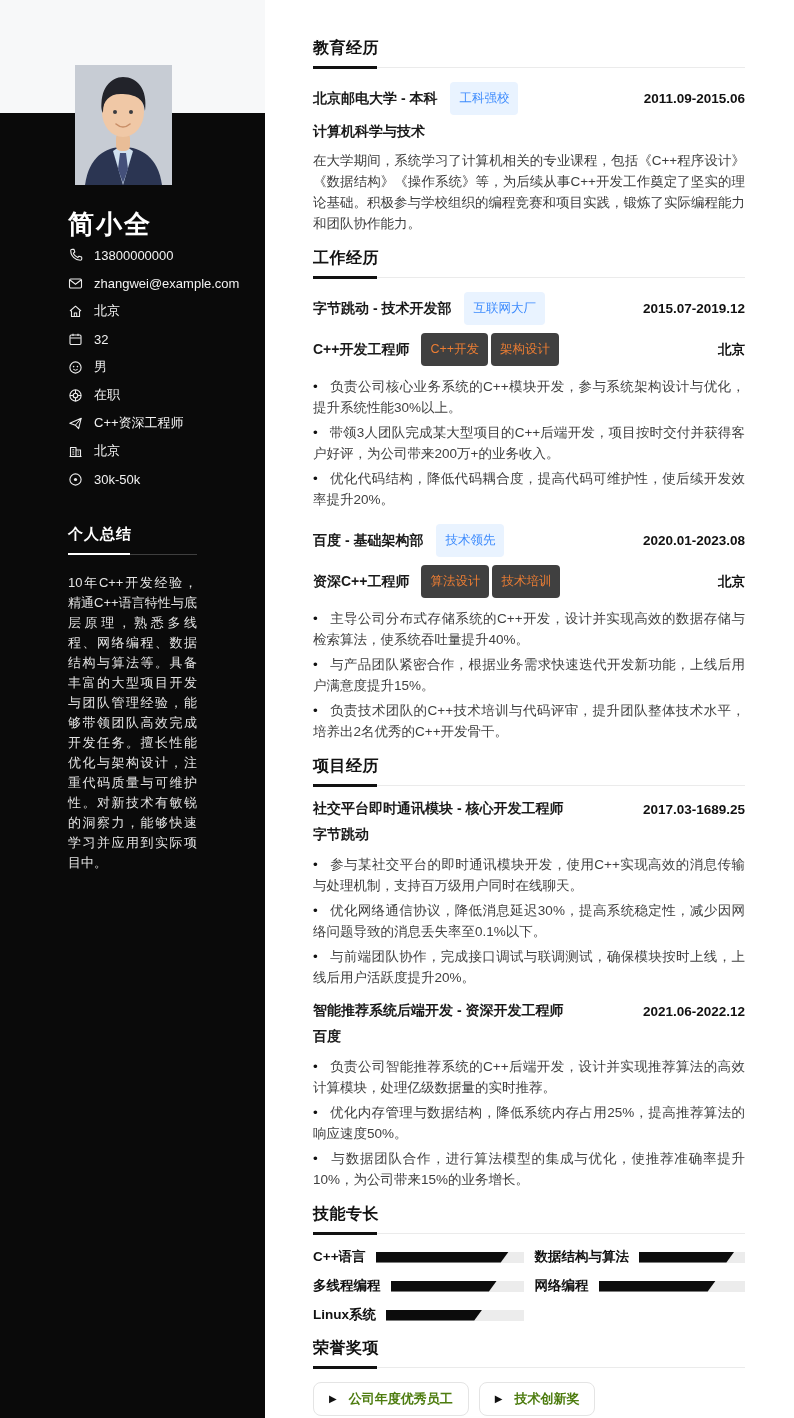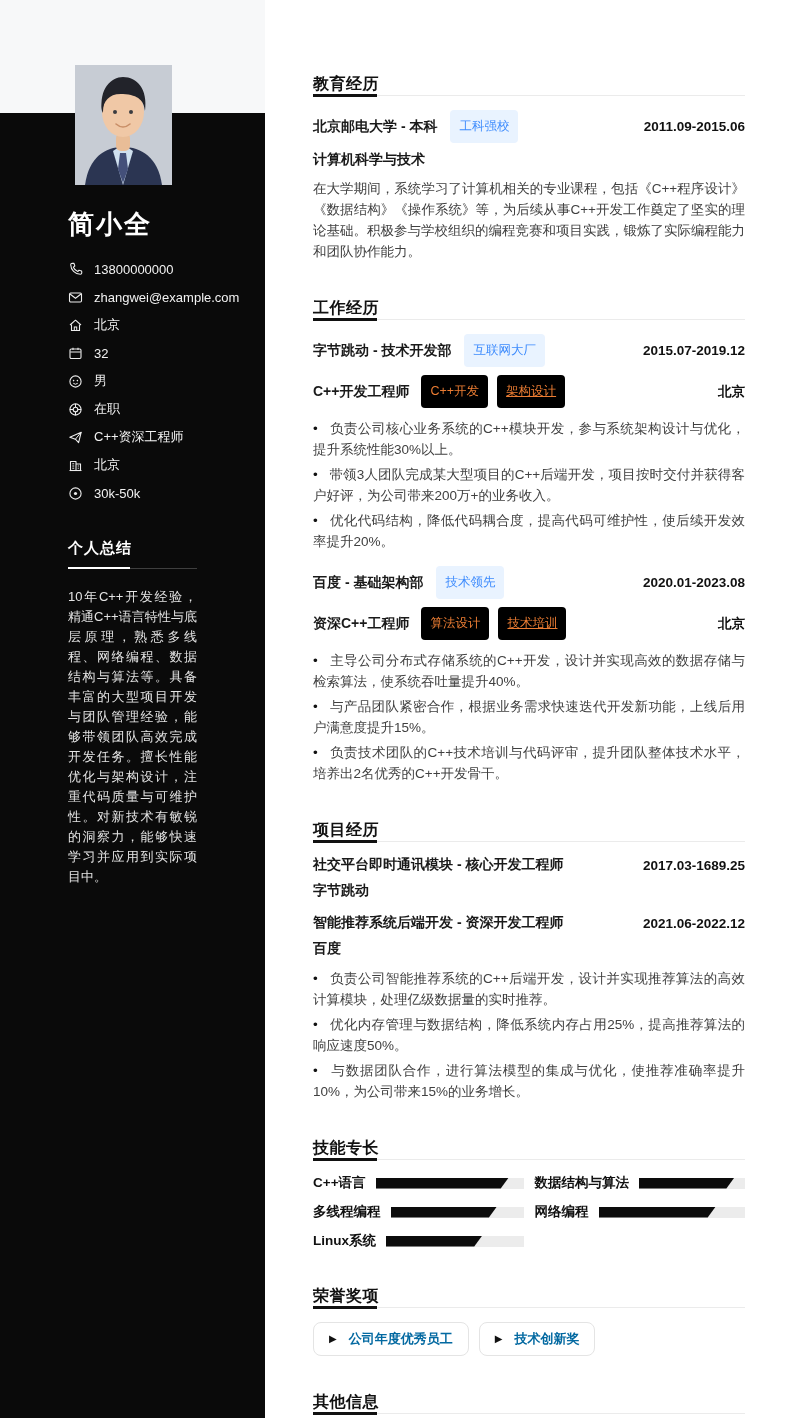--- a/index.html
+++ b/index.html
@@ -7,45 +7,45 @@
   body { font-family:"Liberation Sans","DejaVu Sans",sans-serif; background:#fff; }
   .page { position:relative; width:794px; height:1418px; display:flex; overflow:hidden; background:#fff; }
 
   
   .sidebar { position:relative; width:265px; flex:none; background:#0a0a0a; color:#fff; }
   .top-strip { position:absolute; top:0; left:0; width:100%; height:113px; background:#f7f8f9; }
   .sidebar-inner { position:relative; z-index:1; padding:0 68px; }
   .photo { width:97px; height:120px; margin:65px 0 0 7px; overflow:hidden; background:#c7ccd4; }
   .photo svg { display:block; }
   .name { margin-top:22px; font-size:26px; font-weight:700; letter-spacing:2px; color:#fff; line-height:34px; }
-  .contact { list-style:none; margin-top:14px; }
+  .contact { list-style:none; }
   .contact li { display:flex; align-items:center; height:28px; }
   .ci { width:15px; height:15px; flex:none; margin-right:11px; display:flex; align-items:center; justify-content:center; }
   .ci svg { display:block; }
   .cv { font-size:13px; color:#f2f2f2; }
   .summary { margin-top:32px; }
   .summary h2 { position:relative; font-size:15px; font-weight:700; color:#fff; padding-bottom:10px;
     border-bottom:1px solid rgba(255,255,255,0.22); letter-spacing:1px; }
   .summary h2::after { content:""; position:absolute; left:0; bottom:-1px; width:62px; height:2px; background:#fff; }
   .summary p { margin-top:18px; font-size:13px; line-height:20px; color:#e4e4e4; text-align:justify; }
 
   
   .main { flex:1; padding:38px 49px 0 48px; background:#fff; color:#1a1a1a; }
   section { margin-bottom:14px; }
-  .sec-title { position:relative; font-size:16px; font-weight:700; color:#111; padding-bottom:0;
-    border-bottom:1px solid #ebebeb; margin-bottom:14px; letter-spacing:0.5px;margin-top:36px; }
+  .sec-title { position:relative; font-size:16px; font-weight:700; color:#111; padding-bottom:8px;
+    border-bottom:1px solid #ebebeb; margin-bottom:14px; letter-spacing:0.5px; }
   .sec-title::after { content:""; position:absolute; left:0; bottom:-2px; width:64px; height:3px; background:#111; }
   .row { display:flex; align-items:center; }
   .bold { font-size:14px; font-weight:700; color:#1a1a1a; }
   .date { margin-left:auto; font-size:13.5px; font-weight:700; color:#111; }
   .loc { margin-left:auto; font-size:13.5px; font-weight:700; color:#111; }
   .tag { font-size:12.5px; border-radius:4px; padding:8px 9px; margin-left:13px; white-space:nowrap; }
   .tag.blue { color:#3d8bfd; background:#e9f3ff; }
-  .tag.orange { color:#ec7d33; background:#000000; margin-left:12px; }
-  .tag.orange + .tag.orange { margin-left:9px;text-decoration:underline; }
+  .tag.orange { color:#ec7d33; background:#404040; margin-left:12px; }
+  .tag.orange + .tag.orange { margin-left:3px; }
   .mt { margin-top:8px; }
   .role-row { margin-top:8px; }
   .desc { margin-top:9px; font-size:13.5px; color:#404040; line-height:21px; text-align:justify; }
   .bullets { margin-top:10px; }
   .bullet { font-size:13.5px; color:#404040; line-height:21px; text-align:justify; }
   .bullet + .bullet { margin-top:4px; }
   .bullet::before { content:"•\00a0\00a0\00a0"; color:#111; }
   .entry { margin-bottom:14px; }
   .entry:last-child { margin-bottom:0; }
 
@@ -54,21 +54,21 @@
   .skill { display:flex; align-items:center; }
   .skill .sl { font-size:13.5px; font-weight:600; color:#111; white-space:nowrap; }
   .bar { flex:1; height:11px; background:#ececec; margin-left:10px; position:relative; }
   .fill { height:11px; background:#0c0c0c; clip-path:polygon(0 0,100% 0,calc(100% - 8px) 100%,0 100%); }
 
   
   .pills { display:flex; gap:10px; }
   .pill { display:inline-flex; align-items:center; border:1px solid #e4e4e4; border-radius:8px;
     padding:7px 15px; background:#fff; }
   .play { font-size:10px; color:#111; margin-right:12px; line-height:1; }
-  .pill-label { font-size:13px; font-weight:600; color:#0369a1;text-align:center; }
+  .pill-label { font-size:13px; font-weight:600; color:#4d7c0f;text-align:center; }
 </style>
 </head>
 <body>
 
 <div class="page">
 
   <aside class="sidebar">
     <div class="top-strip"></div>
     <div class="sidebar-inner">
       <div class="photo">
@@ -248,20 +248,25 @@
       <h2 class="sec-title">项目经历</h2>
 
       <div class="entry">
         <div class="row">
           <span class="bold">社交平台即时通讯模块 - 核心开发工程师</span>
           <span class="date">2017.03-1689.25</span>
         </div>
         <div class="row mt">
           <span class="bold">字节跳动</span>
         </div>
+        <div class="bullets">
+          <p class="bullet">参与某社交平台的即时通讯模块开发，使用C++实现高效的消息传输与处理机制，支持百万级用户同时在线聊天。</p>
+          <p class="bullet">优化网络通信协议，降低消息延迟30%，提高系统稳定性，减少因网络问题导致的消息丢失率至0.1%以下。</p>
+          <p class="bullet">与前端团队协作，完成接口调试与联调测试，确保模块按时上线，上线后用户活跃度提升20%。</p>
+        </div>
       </div>
 
       <div class="entry">
         <div class="row">
           <span class="bold">智能推荐系统后端开发 - 资深开发工程师</span>
           <span class="date">2021.06-2022.12</span>
         </div>
         <div class="row mt">
           <span class="bold">百度</span>
         </div>

